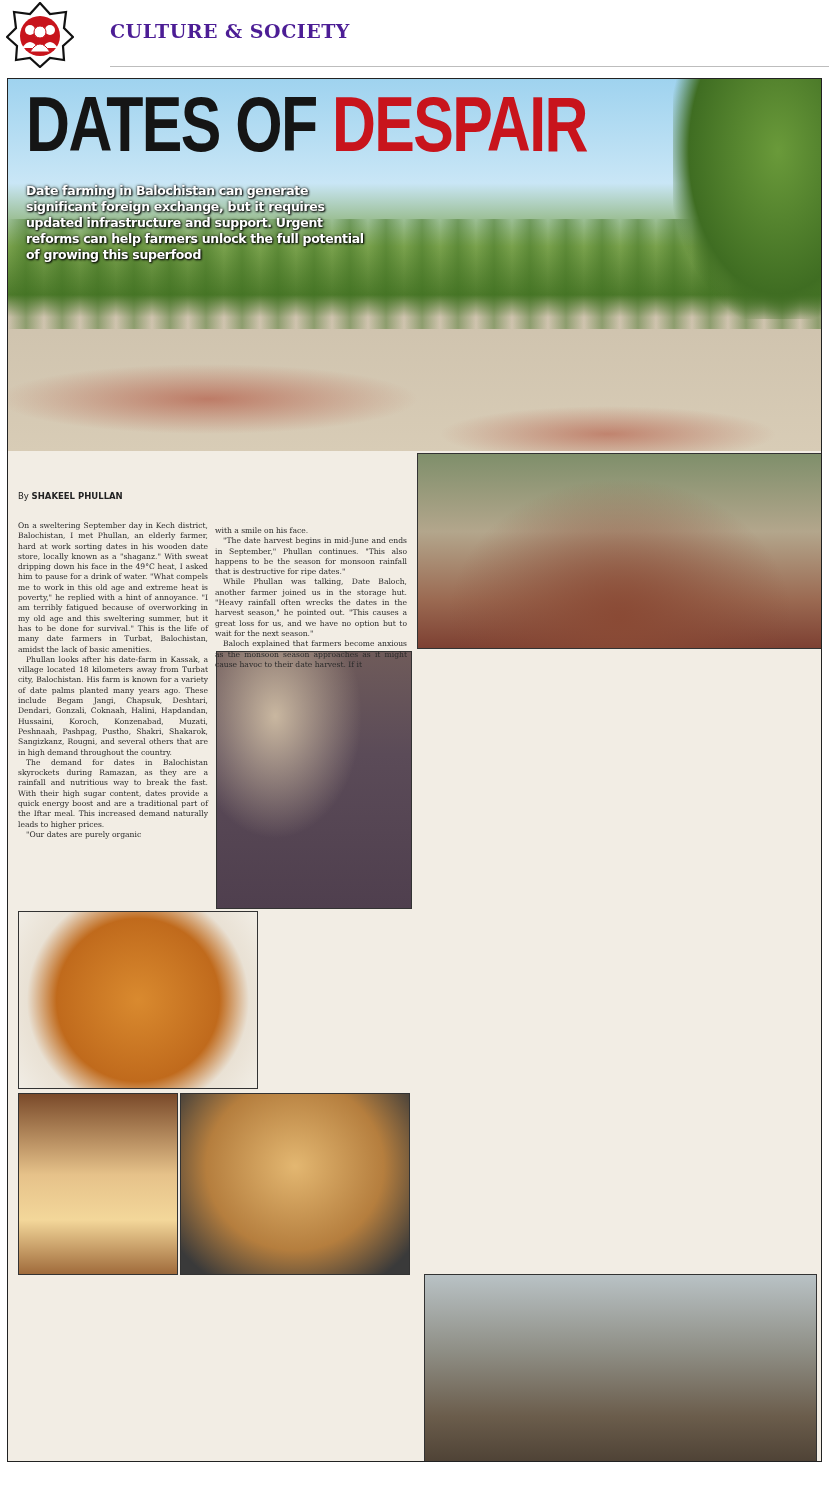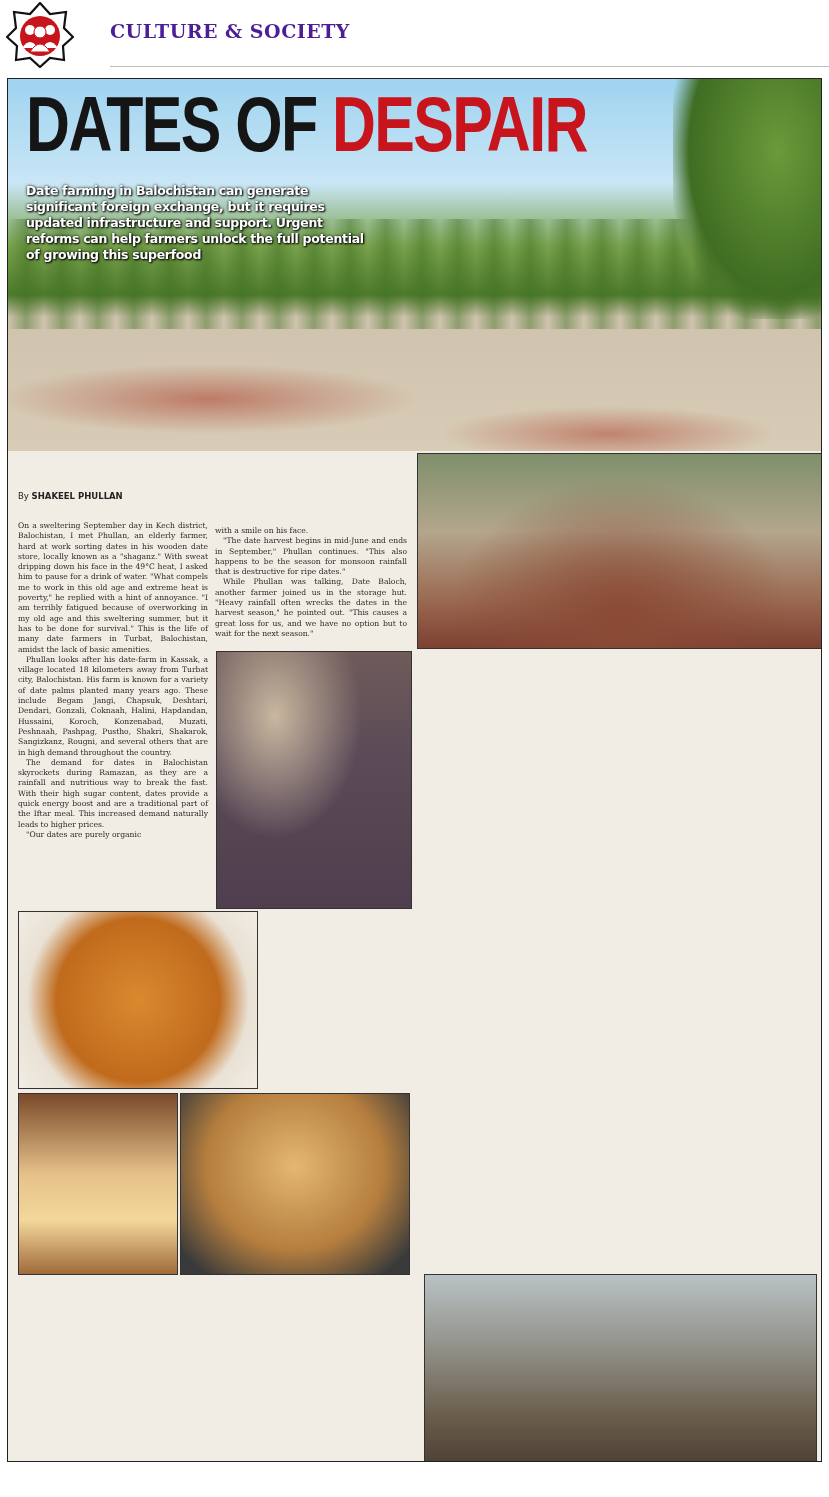--- a/index.html
+++ b/index.html
@@ -77,15 +77,16 @@
     <p class="noindent">On a sweltering September day in Kech district, Balochistan, I met Phullan, an elderly farmer, hard at work sorting dates in his wooden date store, locally known as a "shaganz." With sweat dripping down his face in the 49°C heat, I asked him to pause for a drink of water. "What compels me to work in this old age and extreme heat is poverty," he replied with a hint of annoyance. "I am terribly fatigued because of overworking in my old age and this sweltering summer, but it has to be done for survival." This is the life of many date farmers in Turbat, Balochistan, amidst the lack of basic amenities.</p>
     <p>Phullan looks after his date-farm in Kassak, a village located 18 kilometers away from Turbat city, Balochistan. His farm is known for a variety of date palms planted many years ago. These include Begam Jangi, Chapsuk, Deshtari, Dendari, Gonzali, Coknaah, Halini, Hapdandan, Hussaini, Koroch, Konzenabad, Muzati, Peshnaah, Pashpag, Pustho, Shakri, Shakarok, Sangizkanz, Rougni, and several others that are in high demand throughout the country.</p>
     <p>The demand for dates in Balochistan skyrockets during Ramazan, as they are a rainfall and nutritious way to break the fast. With their high sugar content, dates provide a quick energy boost and are a traditional part of the Iftar meal. This increased demand naturally leads to higher prices.</p>
     <p>"Our dates are purely organic</p>
   </div>
 
   <div class="col" style="left:207px; top:412px; width:192px;margin-top:35px;">
     <p class="noindent">with a smile on his face.</p>
     <p>"The date harvest begins in mid-June and ends in September," Phullan continues. "This also happens to be the season for monsoon rainfall that is destructive for ripe dates."</p>
     <p>While Phullan was talking, Date Baloch, another farmer joined us in the storage hut. "Heavy rainfall often wrecks the dates in the harvest season," he pointed out. "This causes a great loss for us, and we have no option but to wait for the next season."</p>
+    <p>Baloch explained that farmers become anxious as the monsoon season approaches as it might cause havoc to their date harvest. If it</p>
   </div>
 
 </div>
 
 </body></html>

